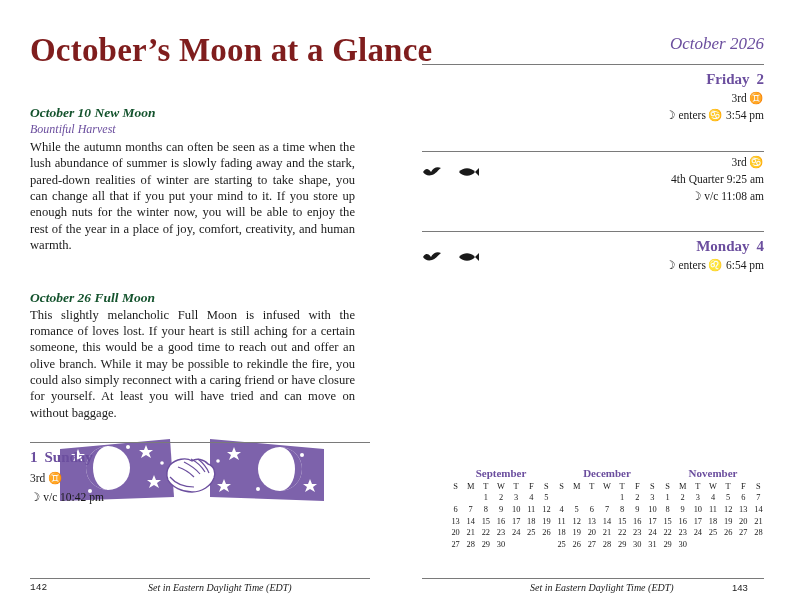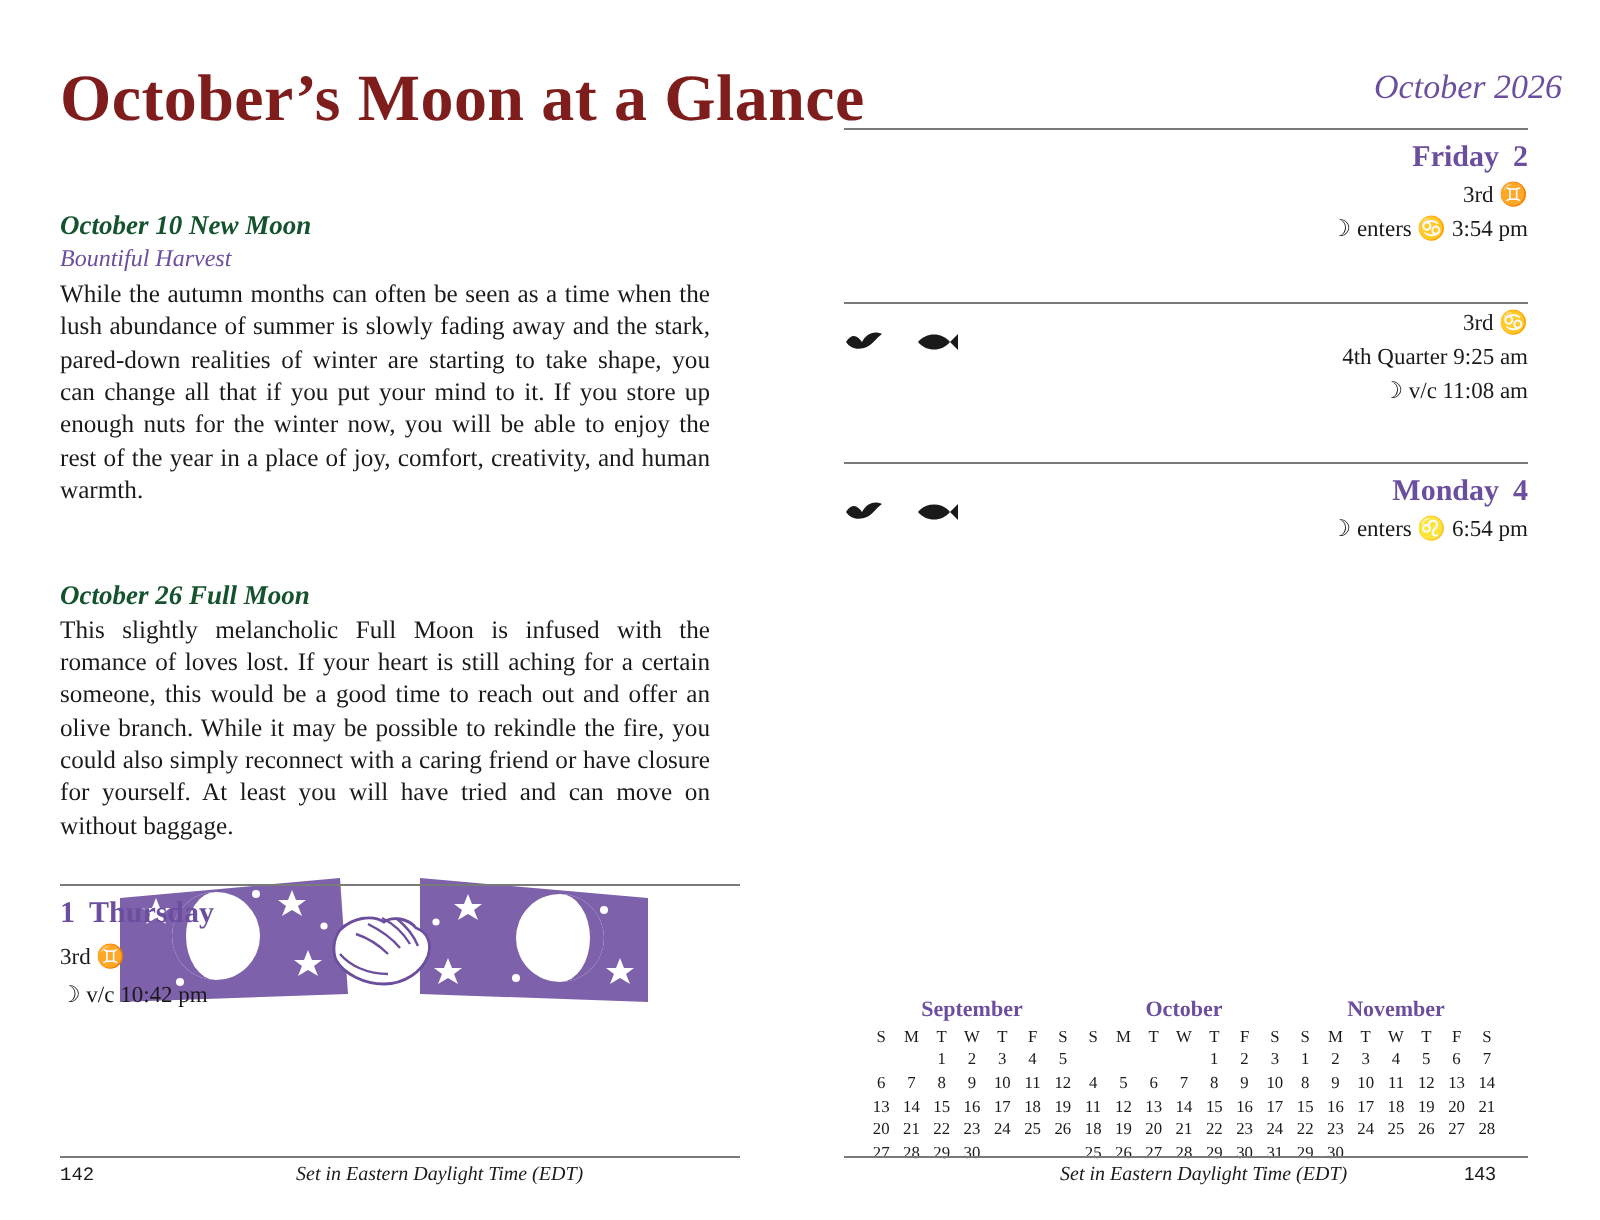--- a/index.html
+++ b/index.html
@@ -89,21 +89,21 @@
     color: #1a1a1a;
     margin-top: 5px;
   }
 
   
   .right-page {
     position: absolute;
     left: 400px; top: 0;
     width: 400px; height: 610px;
     box-sizing: border-box;
-    padding: 22px 19px 0 22px;
+    padding: 22px 36px 0 22px;
   }
   .month-year {
     text-align: right;
     font-size: 17px;
     font-style: italic;
     color: #6b4e9e;
     margin: 12px 0 10px 0;
   }
   .rule-right {
     width: 342px;
@@ -134,24 +134,24 @@
     top: 8px;
     display: flex;
     gap: 16px;
     align-items: center;
   }
 
   
   .minis {
     position: absolute;
     left: 418px;
-    top: 499px;
+    top: 467px;
     width: 348px;
     display: flex;
-    justify-content: center;
+    justify-content: flex-end;
   }
   .mini {
     width: 106px;
     font-family: "Liberation Serif", serif;
   }
   .mini-title {
     text-align: center;
     font-size: 11px;
     font-weight: bold;
     color: #6b4e9e;
@@ -251,21 +251,21 @@
           <path d="M140 24 c5,4 9,9 11,14" fill="none" stroke="#6b4e9e" stroke-width="1.2"></path>
           <path d="M112 42 c5,6 14,10 24,10" fill="none" stroke="#6b4e9e" stroke-width="1.2"></path>
         </g>
       </svg>
     </div>
 
     <div class="rule-left" style="top:442px;"></div>
 
     <div class="day-entry-left" style="top:449px;">
       <div class="day-head-left">
-        <span class="day-num">1</span><span>Thursday</span>
+        <span class="day-num">1</span><span>Sunday</span>
       </div>
       <div class="day-detail">3rd ♊</div>
       <div class="day-detail">☽ v/c 10:42 pm</div>
     </div>
   </div>
 
   <div class="right-page">
 
     <div class="month-year">October 2026</div>
 
@@ -386,21 +386,21 @@
             <td>30</td>
             <td></td>
             <td></td>
             <td></td>
           </tr>
         </tbody>
       </table>
     </div>
 
     <div class="mini">
-      <div class="mini-title">October</div>
+      <div class="mini-title">December</div>
       <table>
         <thead>
             <tr>
           <th>S</th>
           <th>M</th>
           <th>T</th>
           <th>W</th>
           <th>T</th>
           <th>F</th>
           <th>S</th>

